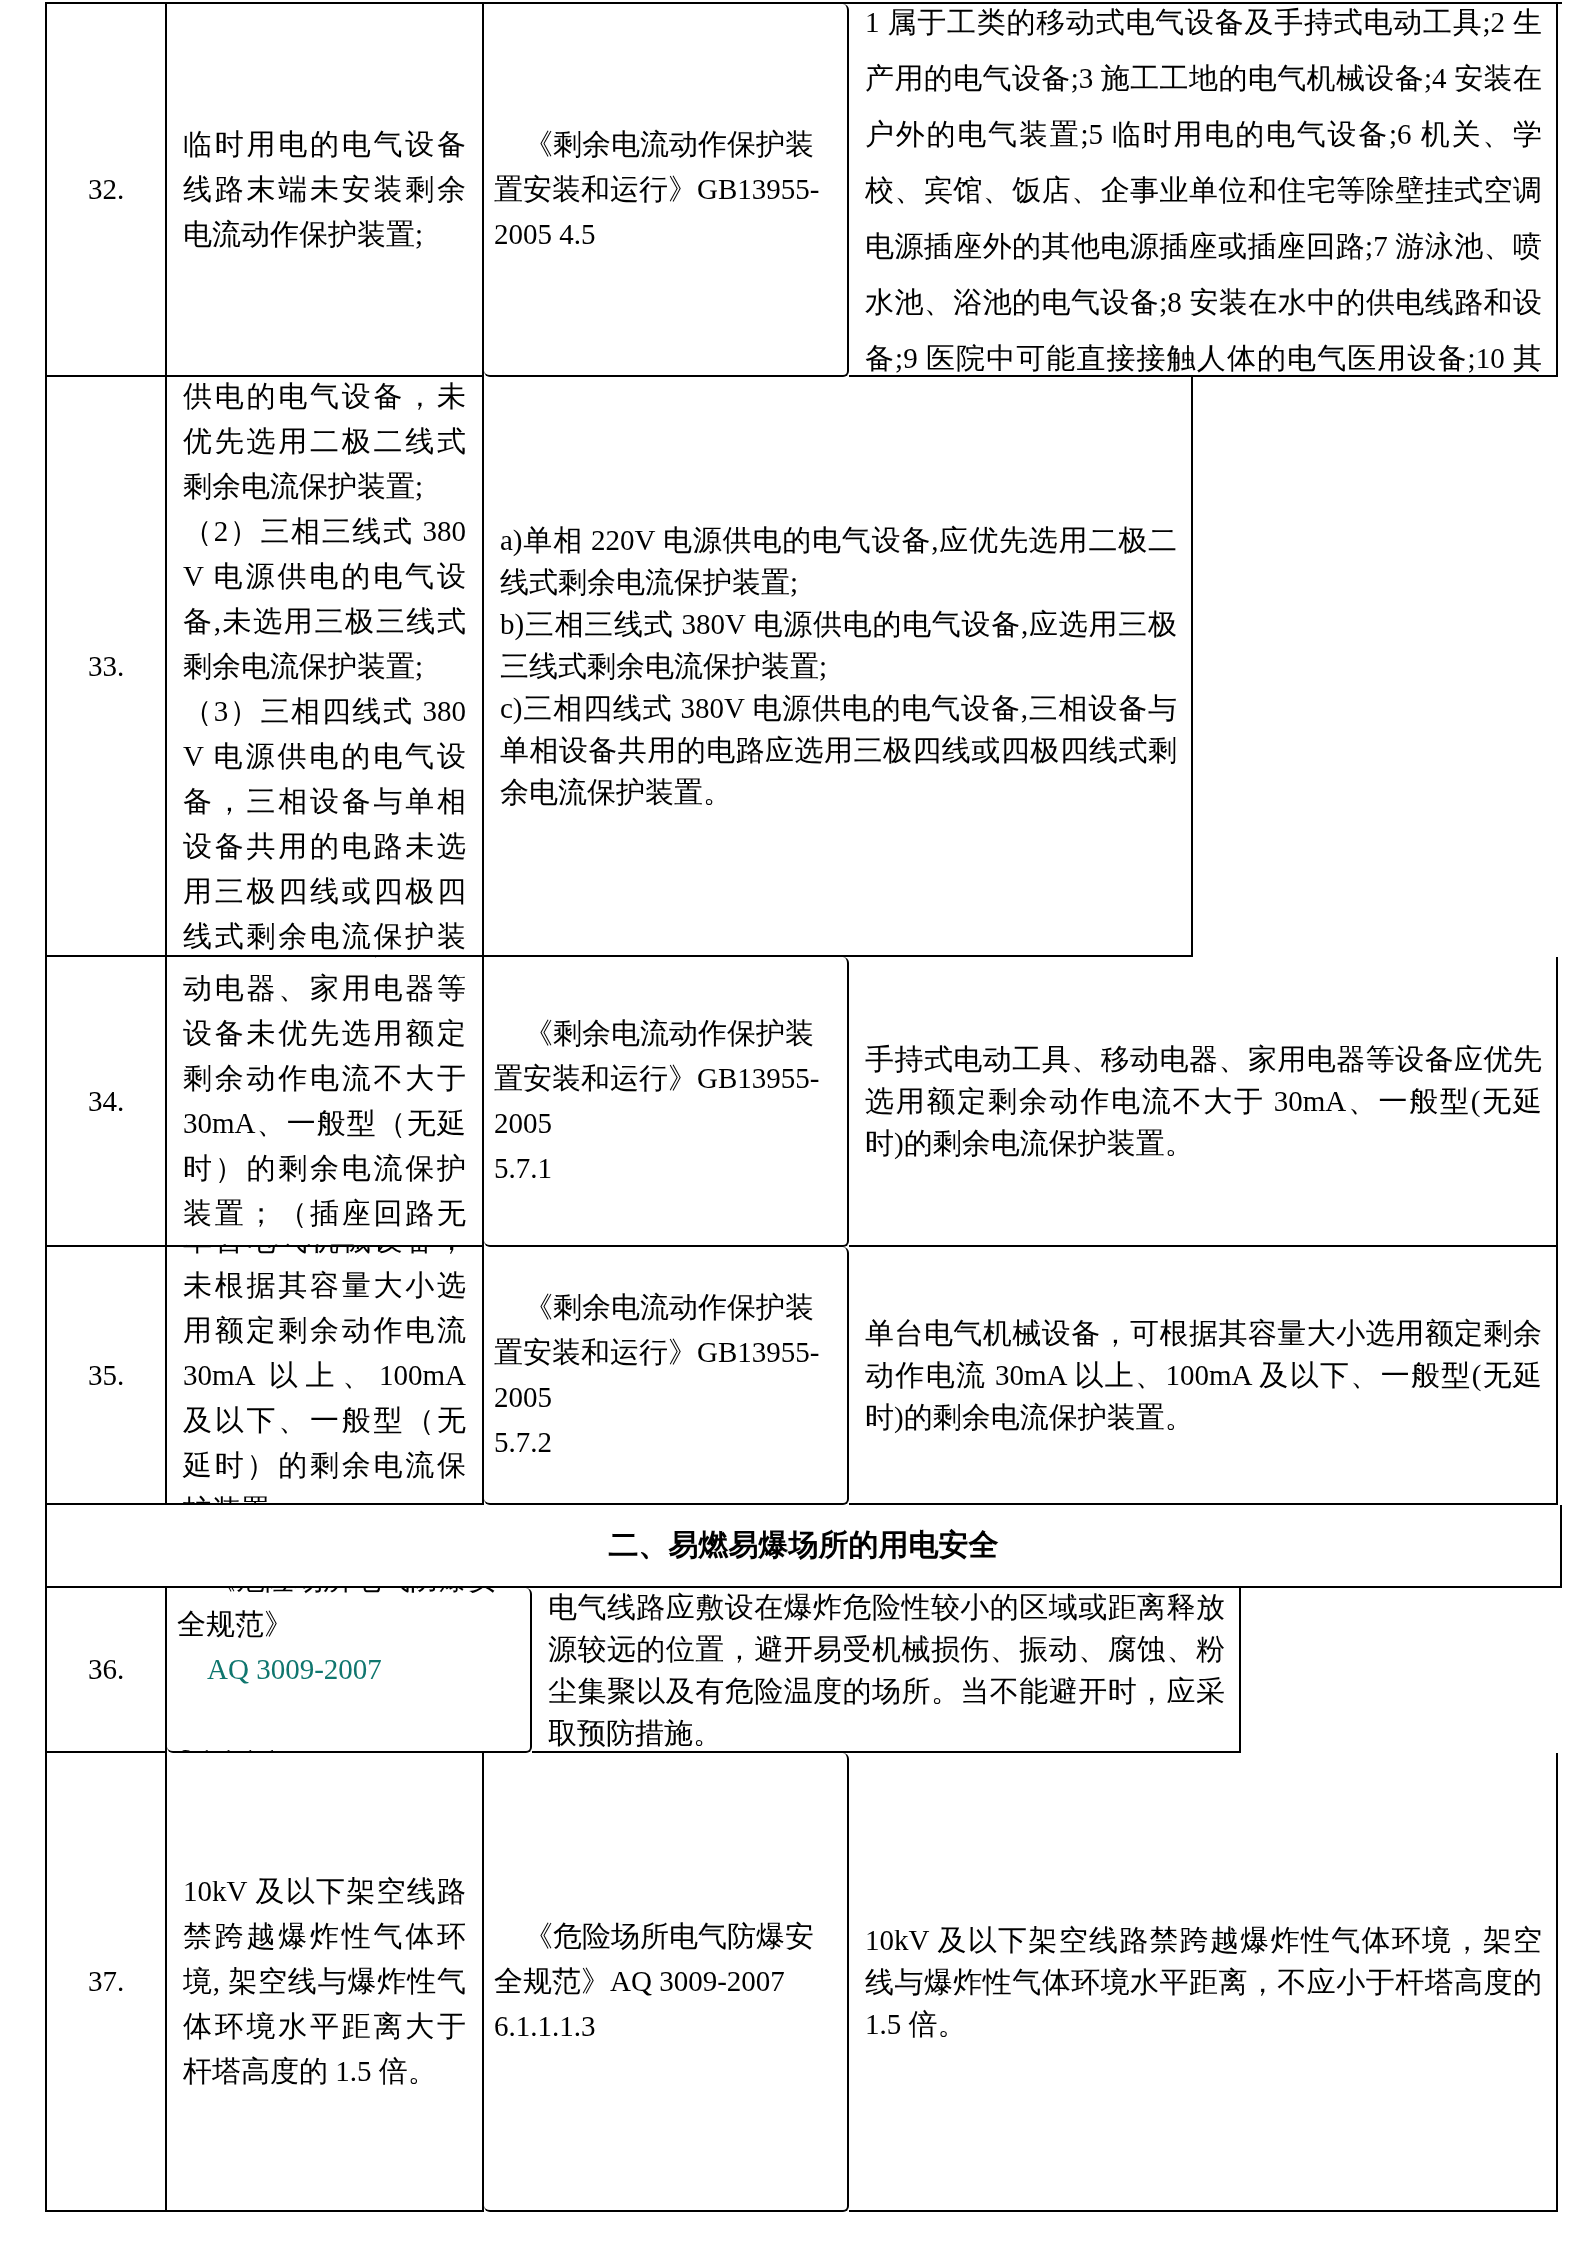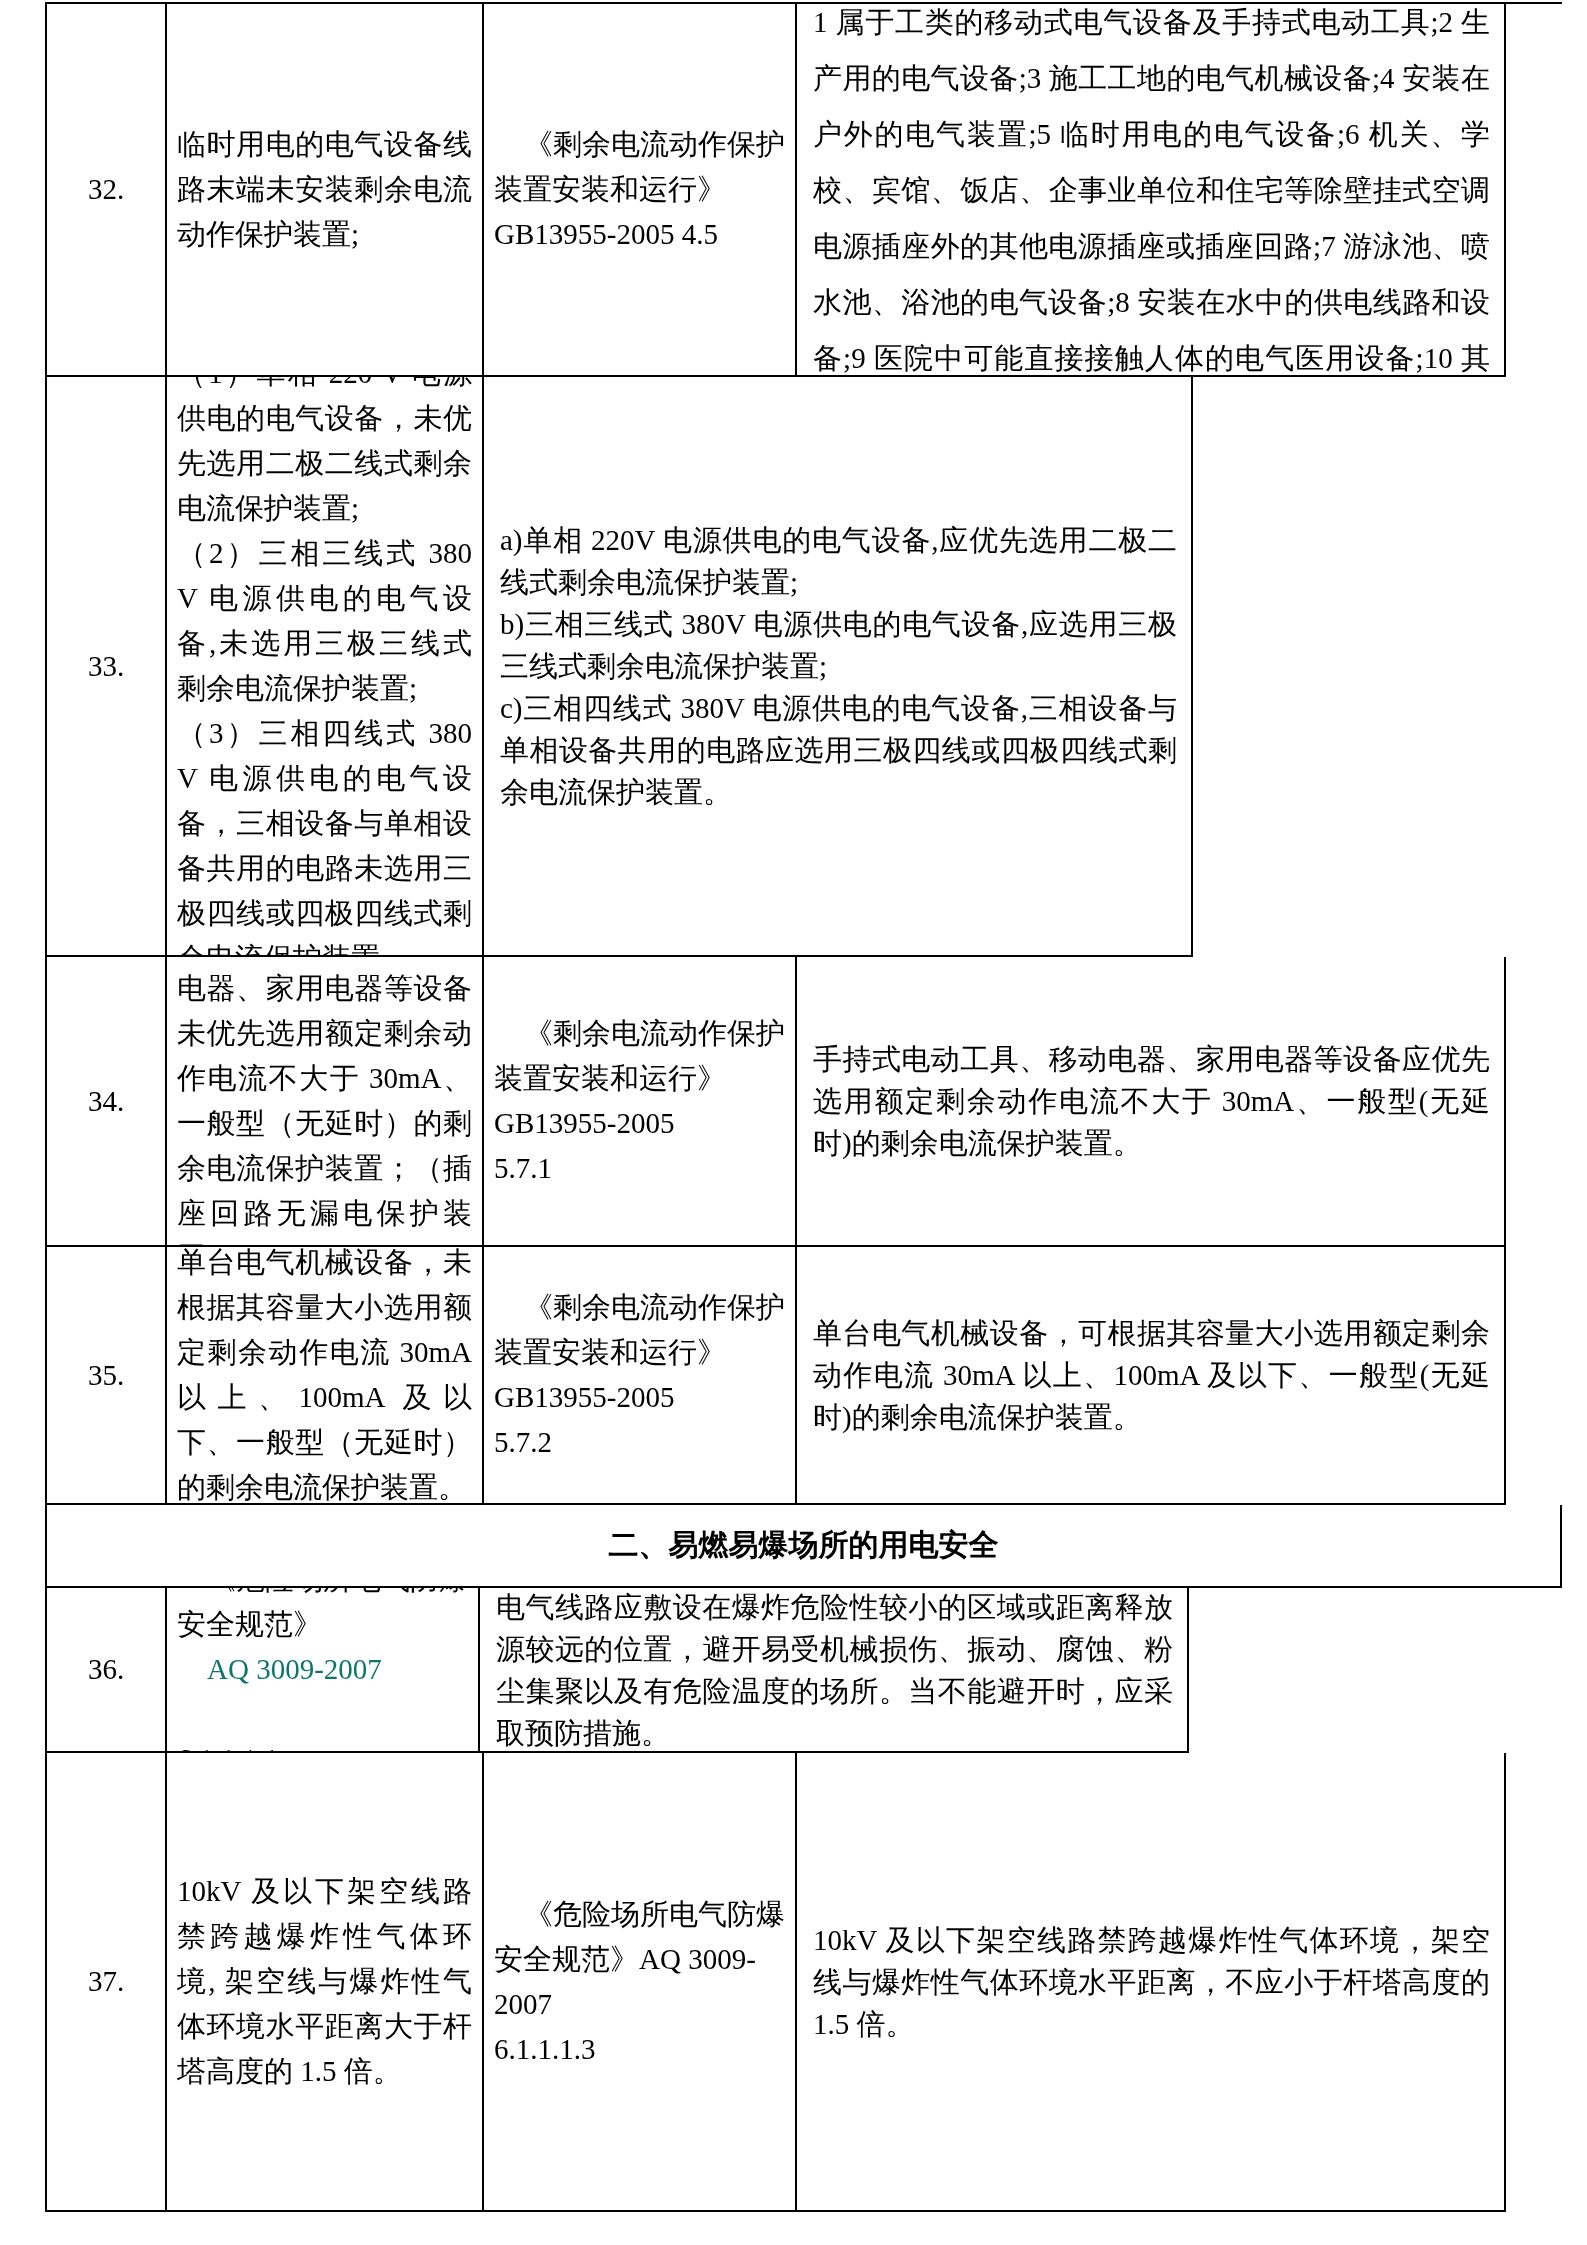--- a/index.html
+++ b/index.html
@@ -19,22 +19,22 @@
   .row { display:flex; width:100%; }
   .cell {
     border-right:2px solid #000;
     border-bottom:2px solid #000;
     display:flex; flex-direction:column; justify-content:center;
     font-size:29px;
     white-space:pre-wrap;
     overflow:hidden;
   }
   .c1 { width:120px; align-items:center; text-align:center; line-height:45px; }
-  .c2 { width:317px; padding:6px 10px; line-height:45px; text-align:justify; }
-  .c3 { width:313px; padding:6px 10px; line-height:45px; text-indent:30px; }
+  .c2 { width:317px; padding:6px 16px; line-height:45px; text-align:justify; }
+  .c3 { width:365px; padding:6px 10px; line-height:45px; text-indent:30px;border-radius:6px; }
   .c4 { width:709px; padding:6px 14px 6px 16px; line-height:42px; text-align:justify; }
   .tight { line-height:56px; }
   .section-cell {
     width:1517px;
     border-right:2px solid #000;
     border-bottom:2px solid #000;
     display:flex; align-items:center; justify-content:center;
     font-weight:bold; font-size:30px;
     white-space:pre-wrap;
   }

